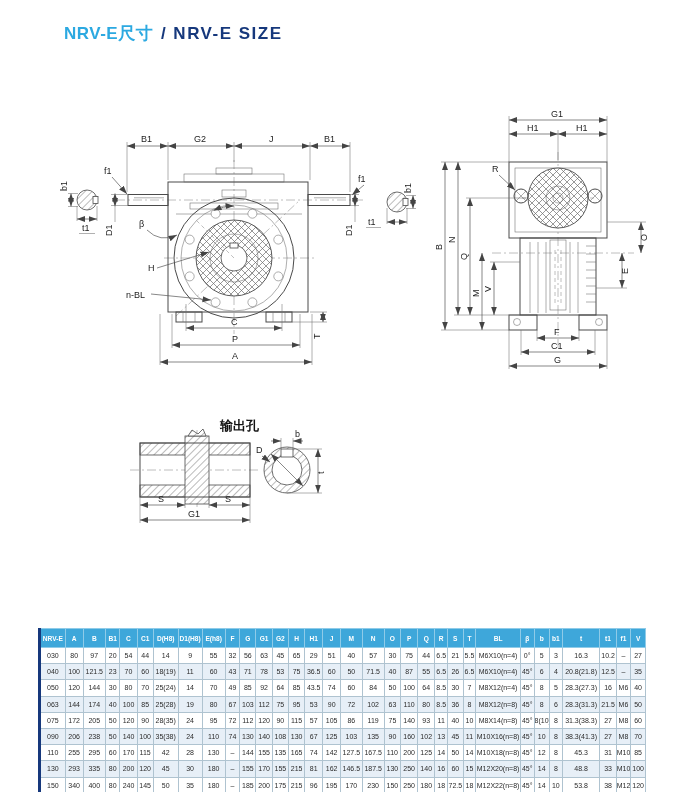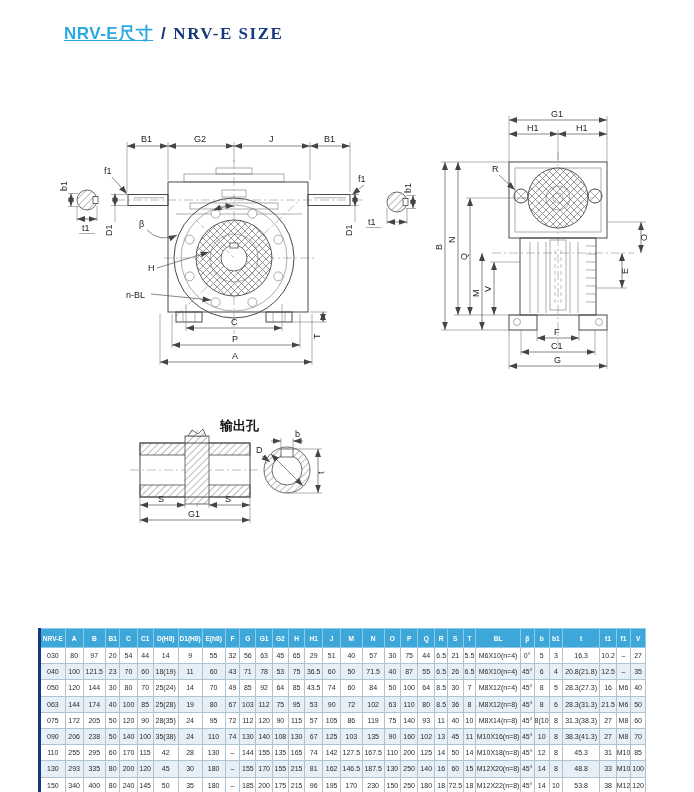--- a/index.html
+++ b/index.html
@@ -1,20 +1,20 @@
 <!DOCTYPE html>
 <html><head>
 <meta charset="utf-8">
 <style>
   html,body{margin:0;padding:0;background:#fff;}
   body{width:694px;height:792px;position:relative;font-family:"Liberation Sans",sans-serif;overflow:hidden;}
   .title{position:absolute;left:64px;top:22px;font-size:17px;font-weight:bold;white-space:nowrap;}
-  .t-zh{color:#2CA9E1;letter-spacing:0.5px;text-decoration:underline;}
+  .t-zh{color:#2CA9E1;letter-spacing:0.5px;}
   .t-sep{color:#16387C;padding:0 3px;}
-  .t-en{color:#16387C;font-family:Liberation Serif, serif;letter-spacing:1.5px;}
+  .t-en{color:#16387C;font-family:Liberation Sans, sans-serif;letter-spacing:1.5px;}
   svg.drawings{position:absolute;left:0;top:80px;}
   
   .ol{fill:none;stroke:#4a4a4a;stroke-width:1;}
   .thin{fill:none;stroke:#6a6a6a;stroke-width:0.55;}
   .hat{fill:url(#h1);stroke:#4a4a4a;stroke-width:0.8;}
   .xhat{fill:url(#h2);stroke:#4a4a4a;stroke-width:0.9;}
   .wh{fill:#fff;stroke:#4a4a4a;stroke-width:0.8;}
   .cl{fill:none;stroke:#8a8a8a;stroke-width:0.55;stroke-dasharray:9 3 2 3;}
   .dsh{fill:none;stroke:#8a8a8a;stroke-width:0.55;stroke-dasharray:4 3;}
   .ext{fill:none;stroke:#6f6f6f;stroke-width:0.55;}

